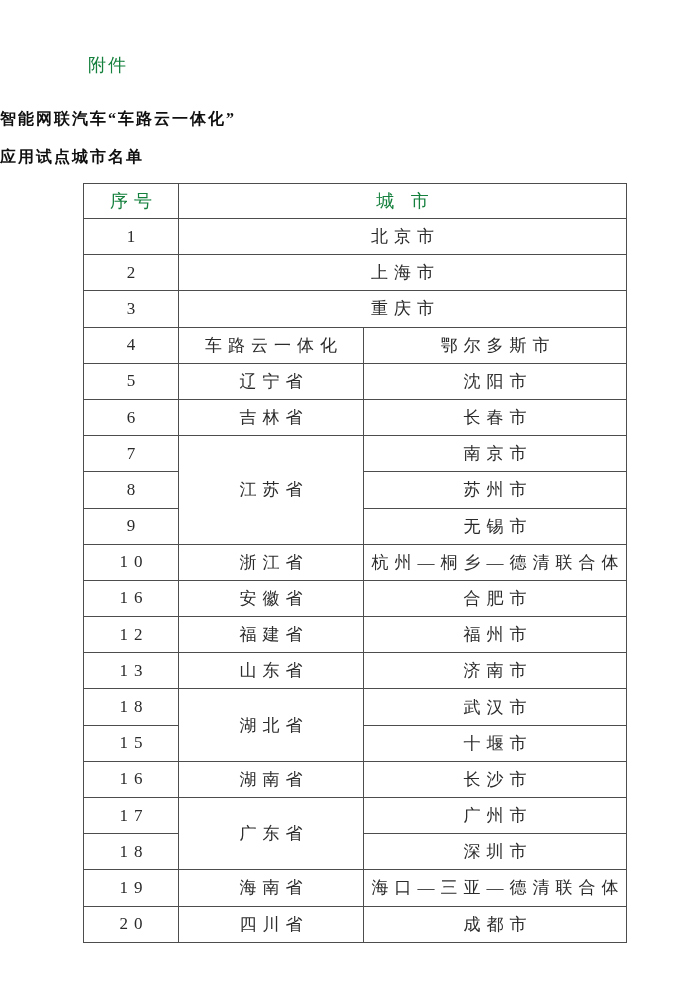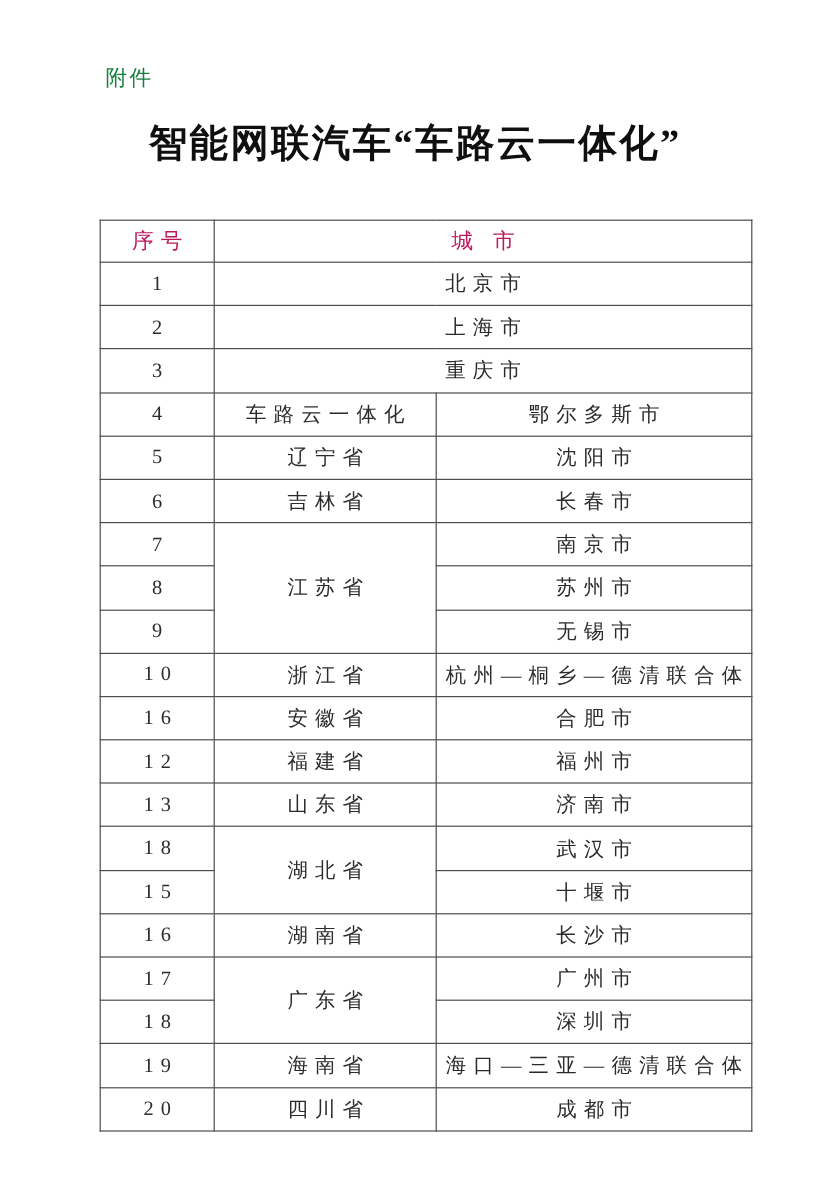--- a/index.html
+++ b/index.html
@@ -20,23 +20,22 @@
     top: 53px;
     font-size: 18px;
     letter-spacing: 2px;
     color: #15803d;
   }
   .doc-title {
     position: absolute;
     left: 0;
     top: 100px;
     width: 100%;
-    text-align: center;
     font-weight: bold;
-    font-size: 32px;
+    font-size: 16px;
     line-height: 38px;
     letter-spacing: 2px;
     color: #0f0f0f;
   }
   .doc-table {
     position: absolute;
     left: 83px;
     top: 183px;
     width: 543px;
     height: 760px;
@@ -52,33 +51,34 @@
     font-size: 17px;
     color: #2b2b2b;
     letter-spacing: 6px;
     text-indent: 6px; 
     overflow: hidden;
     white-space: nowrap;
   }
   .doc-table .col-idx   { width: 95px; }
   .doc-table .col-prov  { width: 185px; }
   .doc-table .col-city  { width: 263px; }
-  .doc-table thead th { height: 35px; font-size: 18px; color: #be185d; }
+  .doc-table thead th { height: 35px; font-size: 18px; color: #15803d; }
   .doc-table tbody td { height: 36px; }
   .idx-cell { letter-spacing: 0; text-indent: 0; font-size: 17px; }
 </style>
 </head>
 <body>
 
 <div class="page">
 
   <div class="attachment-label">附件</div>
 
   <div class="doc-title">
     <div>智能网联汽车“车路云一体化”</div>
+    <div>应用试点城市名单</div>
   </div>
 
   <table class="doc-table">
     <colgroup>
       <col class="col-idx">
         <col class="col-prov">
         <col class="col-city">
     </colgroup>
     <thead>
       <tr>

